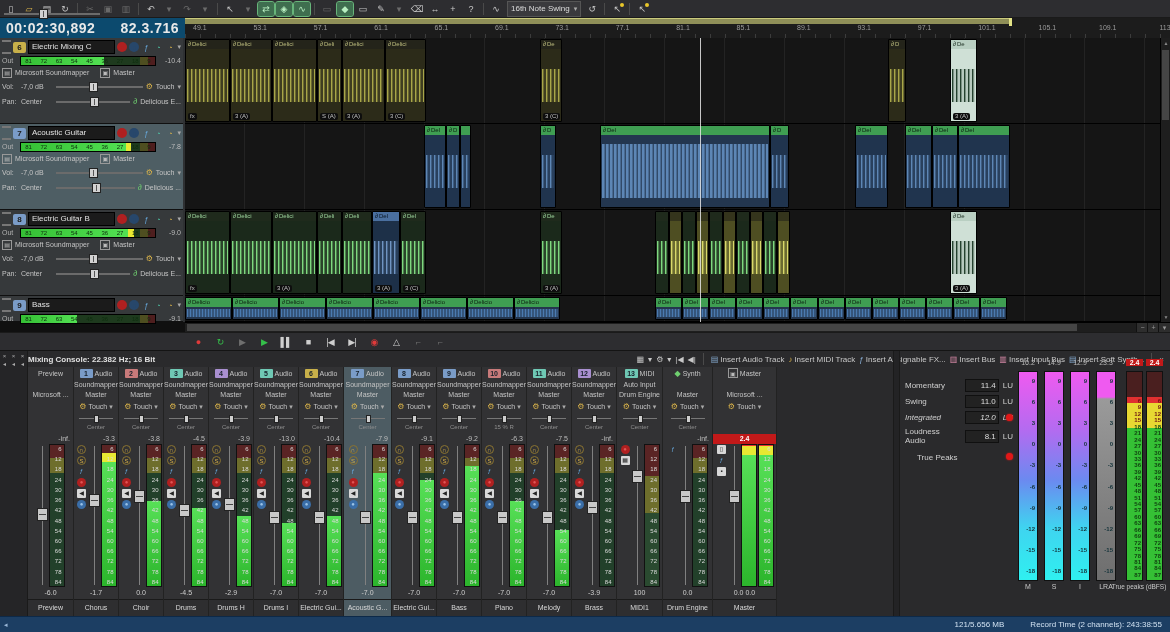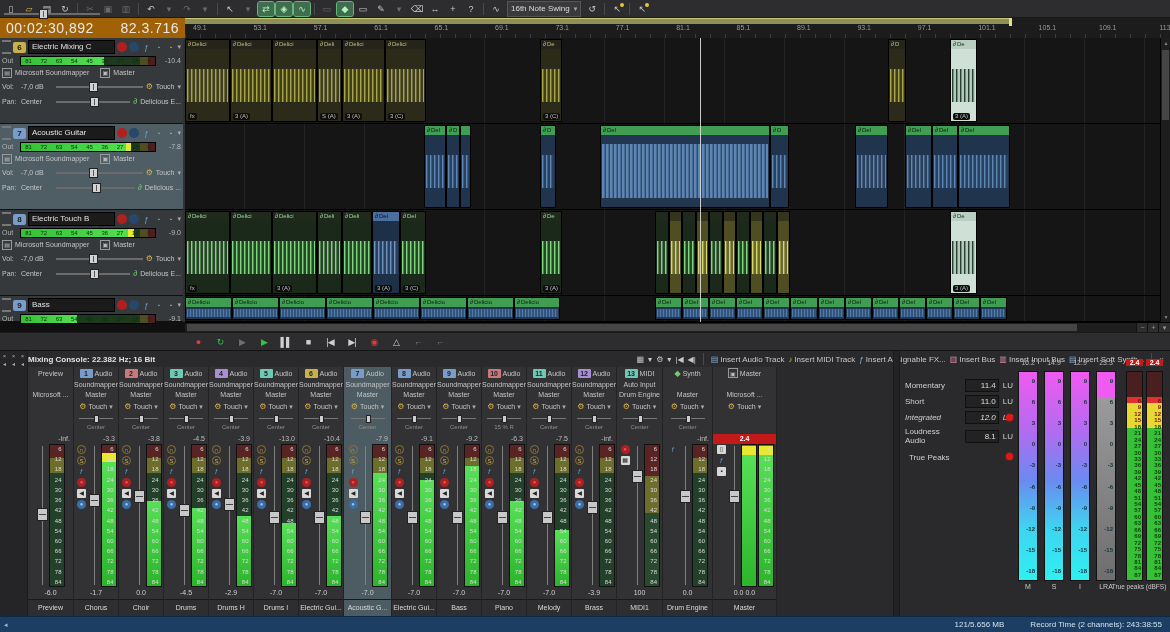--- a/index.html
+++ b/index.html
@@ -14,23 +14,23 @@
        font-size:9px;color:#c8c8c8;margin:0 1px;border-radius:2px;flex:none;}
   .tbi.dim{color:#6a6a6a;}
   .tbi.gold{color:#d8b24a;}
   .tbi.act{background:#3f6e4f;color:#b9f0c2;outline:1px solid #67b57a;}
   .tbi.ydot{position:relative;}
   .tbi.ydot::after{content:"";position:absolute;right:1px;top:1px;width:4px;height:4px;border-radius:50%;background:#e8c62a;}
   .tbsep{width:1px;height:12px;background:#4a4a4a;margin:0 3px;flex:none;}
   #swing-box{display:flex;align-items:center;height:14px;background:#3a3a3d;border:1px solid #555;
              padding:0 3px;margin:0 2px;font-size:8px;color:#ddd;}
   
-  #time-display{left:0;top:18px;width:185px;height:20px;background:#a16207;display:flex;align-items:center;
+  #time-display{left:0;top:18px;width:185px;height:20px;background:#0c4a6e;display:flex;align-items:center;
                 justify-content:space-between;padding:0 6px;box-sizing:border-box;
-                font-size:14px;font-weight:normal;color:#e8e8e8;letter-spacing:.5px;}
+                font-size:14px;font-weight:bold;color:#e8e8e8;letter-spacing:.5px;}
   #ruler{left:185px;top:18px;width:985px;height:20px;background:#1c1c1c;border-bottom:1px solid #000;overflow:hidden;}
   #loopbar{left:0;top:0;width:827px;height:5px;background:#8f8f58;border-top:1px solid #c9c97c;}
   #loopend{left:824px;top:0;width:3px;height:8px;background:#e3e386;}
   .rtick{position:absolute;top:6px;font-size:7px;color:#9a9a9a;}
   #ruler .minor{position:absolute;left:0;right:0;bottom:0;height:4px;
       background:repeating-linear-gradient(90deg,#3c3c3c 0 1px,transparent 1px 15px);}
   
   #headers{left:0;top:38px;width:185px;height:284px;background:#2f3133;}
   .thdr{position:absolute;left:0;width:183px;border-bottom:1px solid #101010;background:#36393b;box-sizing:border-box;padding:2px 2px 0 2px;}
   .thdr.sel{background:#4e5e64;}
@@ -374,21 +374,21 @@
           <div class="hnd" style="left: 46%;"></div>
         </div>
         <span class="fxg">∂</span>
         <span>Delicious ...</span>
       </div>
     </div>
     <div class="thdr" style="top: 172px; height: 86px;">
       <div class="trow">
         <div class="grip"></div>
         <div class="tnum" style="background: rgb(122, 156, 200);">8</div>
-        <div class="tname">Electric Touch B</div>
+        <div class="tname">Electric Guitar B</div>
         <div class="cico" style="background: rgb(176, 32, 32); color: rgb(176, 32, 32);">●</div>
         <div class="cico" style="background: rgb(39, 71, 107); color: rgb(39, 71, 107);">●</div>
         <div class="cico" style="color: rgb(106, 176, 232);">ƒ</div>
         <div class="cico" style="color: rgb(79, 200, 168);">◔</div>
         <div class="cico" style="color: rgb(216, 178, 74);">◔</div>
         <span class="caret">▾</span>
       </div>
       <div class="outrow">
         <span class="outlbl">Out</span>
         <div class="tmeter">
@@ -1869,28 +1869,28 @@
               <span>84</span>
             </div>
           </div>
         </div>
         <div class="sval">0.0  0.0</div>
         <div class="slabel">Master</div>
       </div>
     </div>
   <div id="mxdivider"></div>
   <div id="loudness">
-    <div style="position:absolute;left:4px;top:94px">True Peaks</div>
+    <div style="position:absolute;left:12px;top:94px">True Peaks</div>
   <div class="lrow" style="top: 20px;">
         <span class="lab">Momentary</span>
         <span class="vbox">11.4</span>
         <span>LU</span>
       </div>
       <div class="lrow" style="top: 36px;">
-        <span class="lab">Short</span>
+        <span class="lab">Swing</span>
         <span class="vbox">11.0</span>
         <span>LU</span>
       </div>
       <div class="lrow" style="top: 52px; font-style: italic;">
         <span class="lab">Integrated</span>
         <span class="vbox">12.0</span>
         <span>LU</span>
       </div>
       <div class="lrow" style="top: 68px;">
         <span class="lab">Loudness Audio</span>

